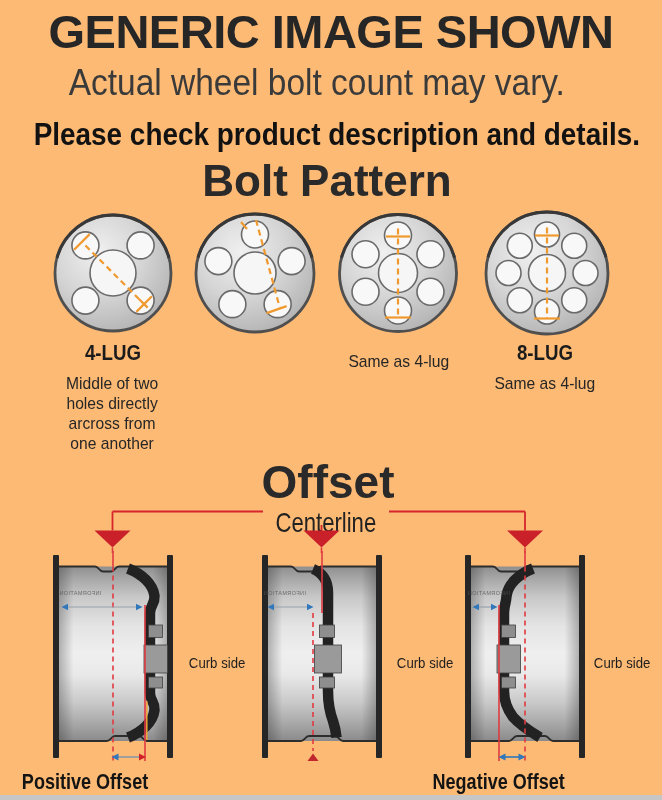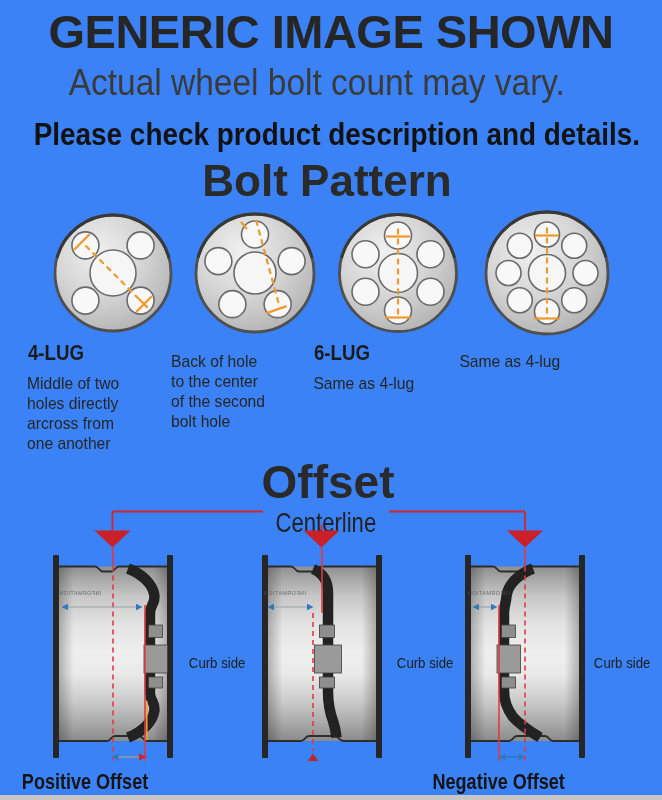--- a/index.html
+++ b/index.html
@@ -1,29 +1,29 @@
 <!DOCTYPE html>
 <html><head>
 <meta charset="utf-8">
 <style>
   html,body{margin:0;padding:0;}
-  .page{position:relative;width:662px;height:800px;background:#3b82f6;overflow:hidden;
+  .page{position:relative;width:662px;height:800px;background:#fdba74;overflow:hidden;
         font-family:"Liberation Sans",sans-serif;}
   .ctext{position:absolute;left:0;width:662px;text-align:center;white-space:nowrap;}
   .sq{display:inline-block;transform-origin:50% 50%;}
   #title{top:8px;font-size:47px;font-weight:700;line-height:47px;letter-spacing:-0.5px;color:#262626;}
   #subtitle{top:65px;left:-14px;font-size:36px;line-height:36px;color:#3a3a3a;}
   #subtitle .sq{transform:scaleX(0.93);}
   #note{top:119px;font-size:31px;line-height:31px;font-weight:700;color:#121212;}
   #note .sq{transform:scaleX(0.90);}
   #bolt-title{top:159px;left:-4px;font-size:44px;line-height:44px;font-weight:700;color:#2a2a2a;}
   #offset-title{top:459px;left:-3px;font-size:46px;line-height:46px;font-weight:700;color:#2a2a2a;}
   #centerline-label{top:509px;left:-5px;font-size:28px;line-height:28px;color:#222;}
   #centerline-label .sq{transform:scaleX(0.79);}
-  .lug-col{position:absolute;width:180px;text-align:left;}
+  .lug-col{position:absolute;width:180px;text-align:center;}
   .lug-name{font-size:22px;font-weight:700;color:#1b1b1b;line-height:22px;}
   .lug-name .sq{transform:scaleX(0.85);}
   .lug-desc{margin-top:10px;font-size:17px;line-height:20px;color:#262626;white-space:pre-line;}
   .lug-desc .sq{transform:scaleX(0.92);white-space:pre-line;}
   .disc-svg{position:absolute;width:132px;height:132px;}
   .wheel-svg{position:absolute;top:551px;width:124px;height:212px;}
   #connector{position:absolute;top:505px;left:0;}
   .curb{position:absolute;width:100px;text-align:center;font-size:15px;color:#1e1e1e;}
   .curb .sq{transform:scaleX(0.88);}
   .off-label{position:absolute;width:220px;font-size:22px;font-weight:700;
@@ -131,30 +131,26 @@
     </svg>
 
   <div class="lug-col" style="left:22.5px;top:342px">
     <div class="lug-name"><span class="sq">4-LUG</span></div>
     <div class="lug-desc"><span class="sq">Middle of two
 holes directly
 arcross from
 one another</span></div>
   </div>
   <div class="lug-col" style="left:167px;top:342px">
-    <div class="lug-desc"><span class="sq">Back of hole
-to the center
-of the second
-bolt hole</span></div>
   </div>
   <div class="lug-col" style="left:309px;top:342px">
-    <div class="lug-name"><span class="sq">6-LUG</span></div>
     <div class="lug-desc"><span class="sq">Same as 4-lug</span></div>
   </div>
   <div class="lug-col" style="left:455px;top:342px">
+    <div class="lug-name"><span class="sq">8-LUG</span></div>
     <div class="lug-desc"><span class="sq">Same as 4-lug</span></div>
   </div>
 
   <div class="ctext" id="offset-title">Offset</div>
   <div class="ctext" id="centerline-label"><span class="sq">Centerline</span></div>
 
   <svg id="connector" width="662" height="48" viewBox="0 0 662 48">
     <path d="M112.5,6.5 H263 M389,6.5 H525 M112.5,6.5 V25.5 M525,6.5 V25.5 M321.5,20 V25.5" stroke="#d4262c" stroke-width="1.8" fill="none"></path>
     <polygon points="94.5,25.5 130.5,25.5 112.5,42.5" fill="#c9202a"></polygon>
     <polygon points="303.5,25.5 339.5,25.5 321.5,42.5" fill="#c9202a"></polygon>

